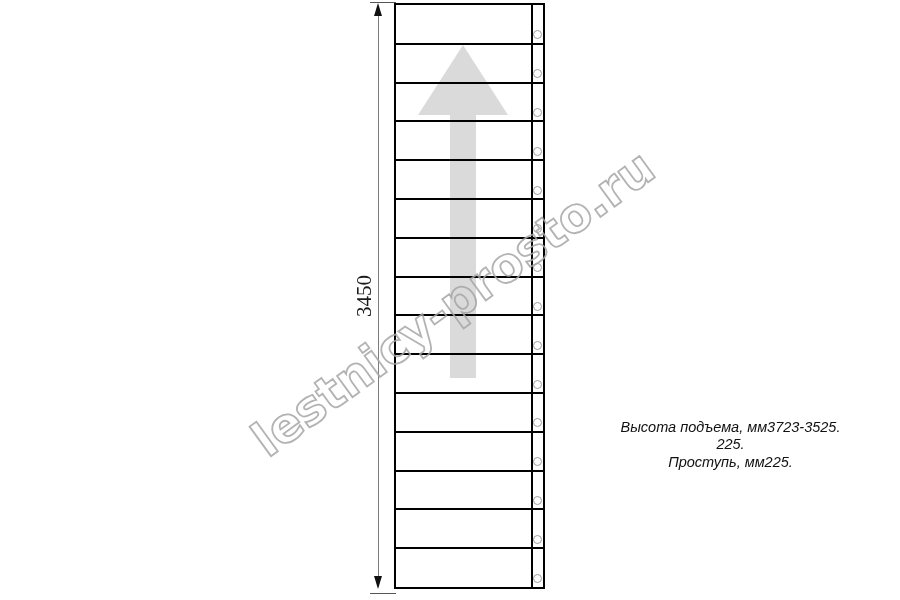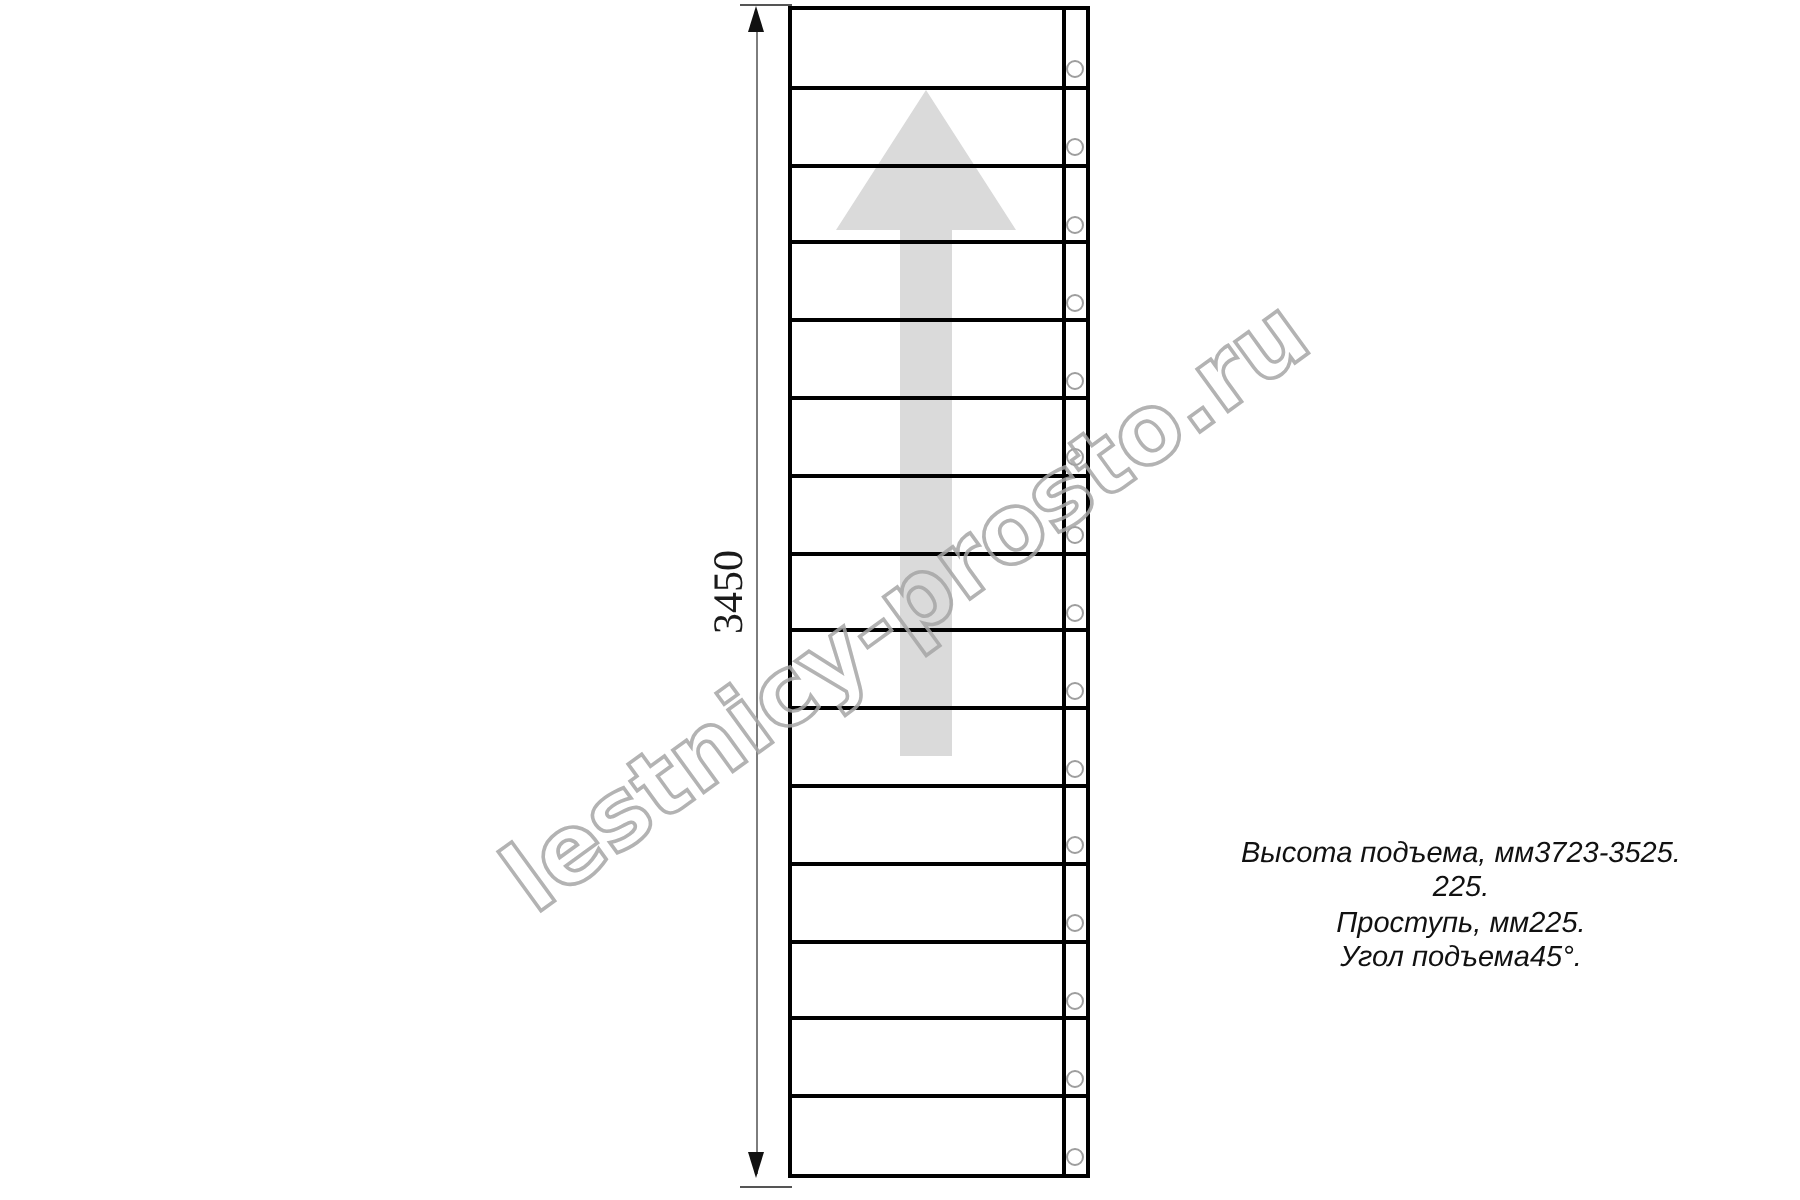--- a/index.html
+++ b/index.html
@@ -107,21 +107,17 @@
         <span class="spec-label">Высота подъема, мм</span>
         <span class="spec-value">3723-3525.</span>
       </div>
       <div class="spec-row">
         <span class="spec-value">225.</span>
       </div>
       <div class="spec-row">
         <span class="spec-label">Проступь, мм</span>
         <span class="spec-value">225.</span>
       </div>
-      <div class="spec-row">
-        <span class="spec-label">Угол подъема</span>
-        <span class="spec-value">45°.</span>
-      </div>
     </div>
 
   <div id="watermark">lestnicy-prosto.ru</div>
 
 </div>
 
 </body></html>

